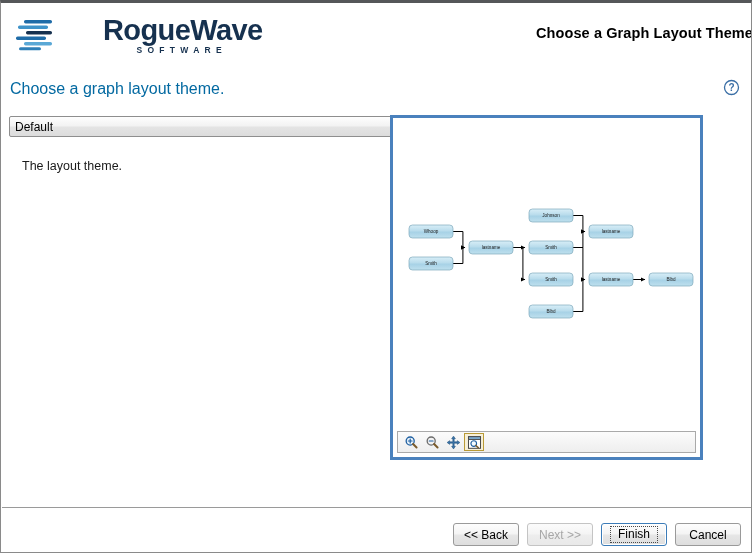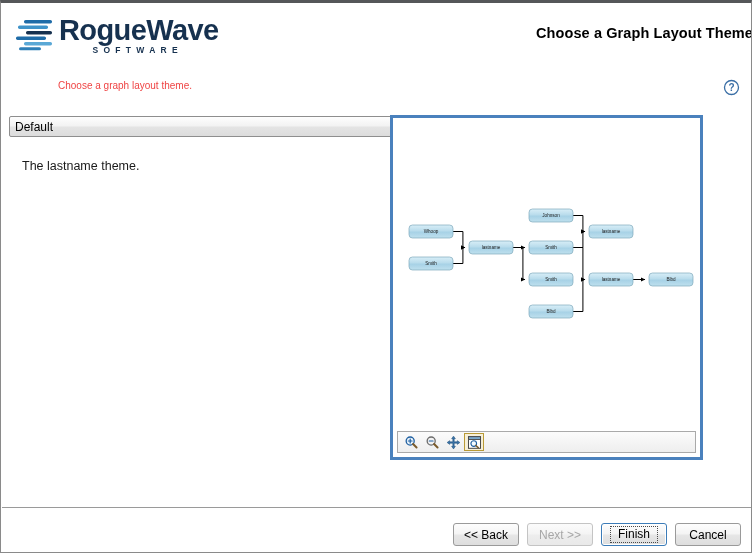--- a/index.html
+++ b/index.html
@@ -29,20 +29,21 @@
     width: 750px;
     height: 63px;
     background: #ffffff;
   }
   #logo {
     position: absolute;
     left: 13px;
     top: 13px;
     display: flex;
     align-items: center;
+    gap: 44px;
   }
   #logo-mark {
     width: 40px;
     height: 34px;
     margin-right: 5px;
     flex: none;
   }
   #logo-words {
     display: flex;
     flex-direction: column;
@@ -74,23 +75,22 @@
     font-weight: bold;
     color: #000000;
     letter-spacing: 0.1px;
   }
 
   
   #instruction {
     position: absolute;
     left: 9px;
     top: 77px;
-    font-size: 10px;
-    color: #ef4444;
-    margin-left: 48px;
+    font-size: 16px;
+    color: #0369a1;
   }
   #help-icon {
     position: absolute;
     left: 722px;
     top: 76px;
     width: 17px;
     height: 17px;
     cursor: pointer;
   }
 
@@ -286,21 +286,21 @@
   <svg id="help-icon" viewBox="0 0 17 17">
     <circle cx="8.5" cy="8.5" r="7" fill="#ffffff" stroke="#3a6ea5" stroke-width="1.3"></circle>
     <text x="8.5" y="12.3" text-anchor="middle" font-family="Liberation Sans, sans-serif" font-size="10" font-weight="bold" fill="#3a6ea5">?</text>
   </svg>
 
   <div id="theme-combo">
     <div id="theme-combo-value">Default</div>
     <div id="theme-combo-arrow">▼</div>
   </div>
 
-  <div id="theme-description">The lastname theme.</div>
+  <div id="theme-description">The layout theme.</div>
 
   <div id="preview-panel">
 
     <div id="graph-canvas">
       <svg id="graph-svg" width="307" height="309" viewBox="0 0 307 309">
         <defs>
           <linearGradient id="nodeGrad" x1="0" y1="0" x2="0" y2="1">
             <stop offset="0%" stop-color="#d8eef7"></stop>
             <stop offset="45%" stop-color="#b9dcec"></stop>
             <stop offset="55%" stop-color="#a7d2e6"></stop>

